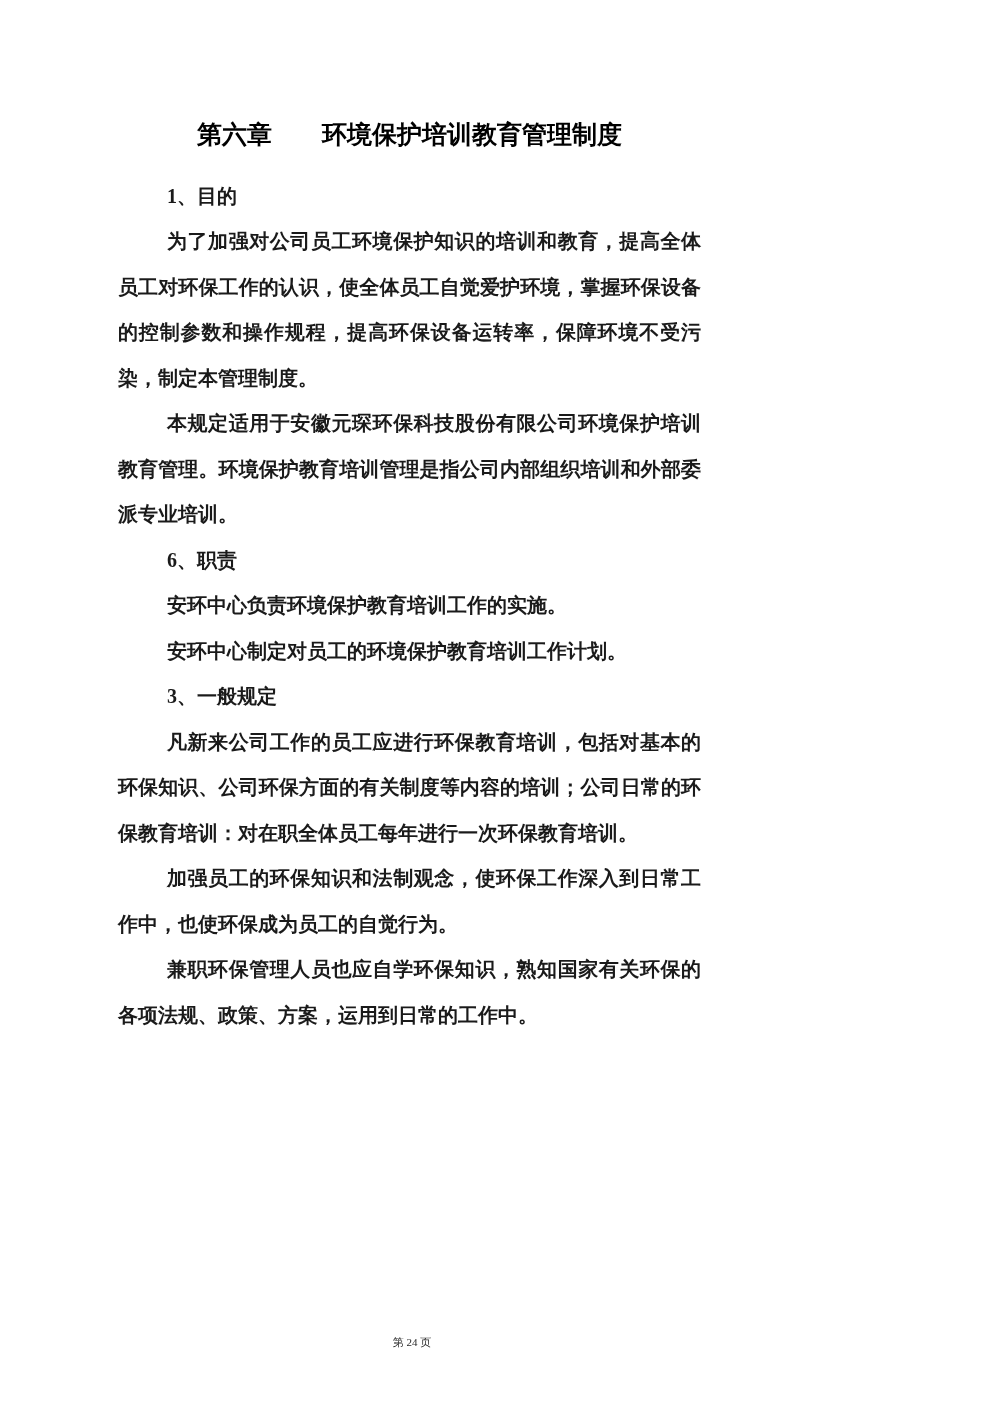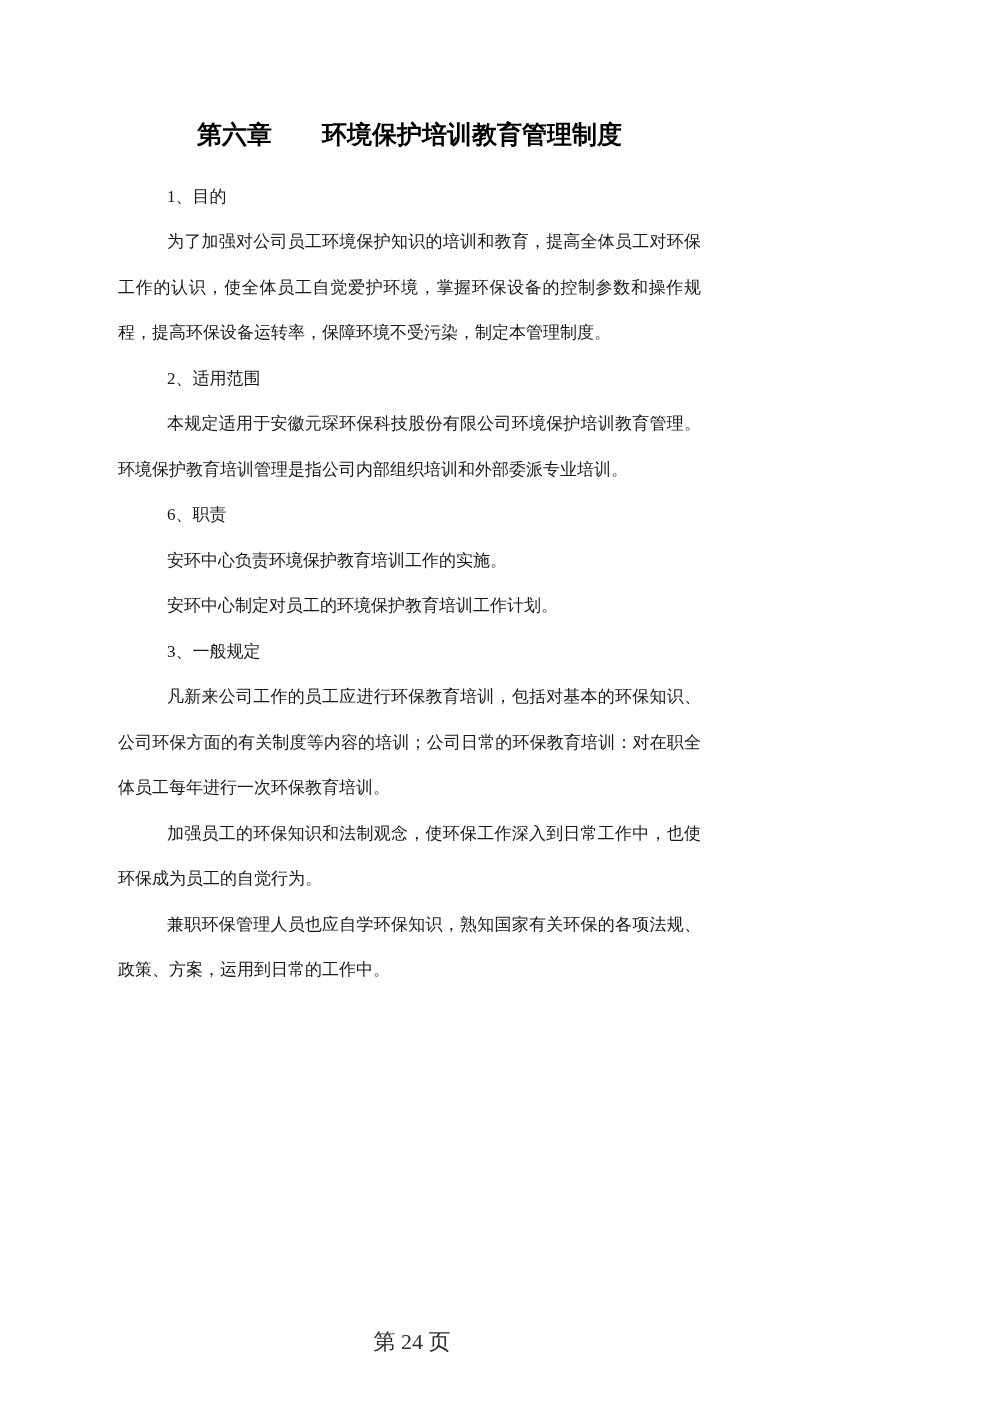--- a/index.html
+++ b/index.html
@@ -28,51 +28,51 @@
     line-height: 45.5px;
     color: #000000;
     white-space: nowrap;
   }
   .title-gap {
     display: inline-block;
     width: 50px;
   }
   .body-text p {
     margin: 0;
-    font-size: 17px;
+    font-size: 20px;
     line-height: 45.5px;
     text-align: justify;
     text-indent: 49px;
     word-break: break-all;
+    font-weight: bold;
   }
   .footer {
     position: absolute;
     left: 0;
     right: 0;
     top: 1330px;
     text-align: center;
-    font-size: 22px;
+    font-size: 11px;
     line-height: 24px;
     color: #2a2a2a;
   }
 </style>
 </head>
 <body>
 
 <div class="page">
   <div class="content">
 
     <h1 class="doc-title"><span>第六章</span><span class="title-gap"></span><span>环境保护培训教育管理制度</span></h1>
 
     <div class="body-text">
 
       <p>1、目的</p>
       <p>为了加强对公司员工环境保护知识的培训和教育，提高全体员工对环保工作的认识，使全体员工自觉爱护环境，掌握环保设备的控制参数和操作规程，提高环保设备运转率，保障环境不受污染，制定本管理制度。</p>
 
-      <p>2、适用范围</p>
       <p>本规定适用于安徽元琛环保科技股份有限公司环境保护培训教育管理。环境保护教育培训管理是指公司内部组织培训和外部委派专业培训。</p>
 
       <p>6、职责</p>
       <p>安环中心负责环境保护教育培训工作的实施。</p>
       <p>安环中心制定对员工的环境保护教育培训工作计划。</p>
 
       <p>3、一般规定</p>
       <p>凡新来公司工作的员工应进行环保教育培训，包括对基本的环保知识、公司环保方面的有关制度等内容的培训；公司日常的环保教育培训：对在职全体员工每年进行一次环保教育培训。</p>
       <p>加强员工的环保知识和法制观念，使环保工作深入到日常工作中，也使环保成为员工的自觉行为。</p>
       <p>兼职环保管理人员也应自学环保知识，熟知国家有关环保的各项法规、政策、方案，运用到日常的工作中。</p>

